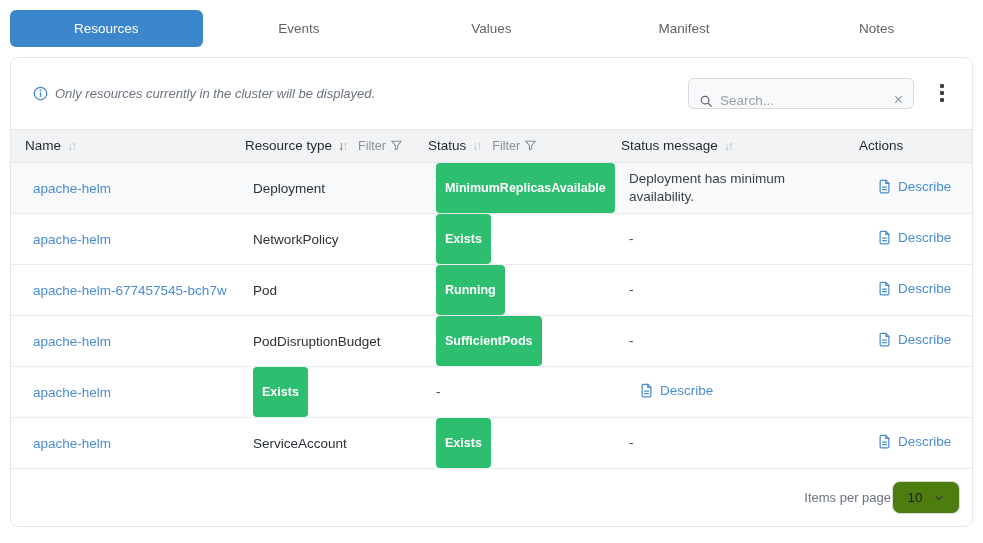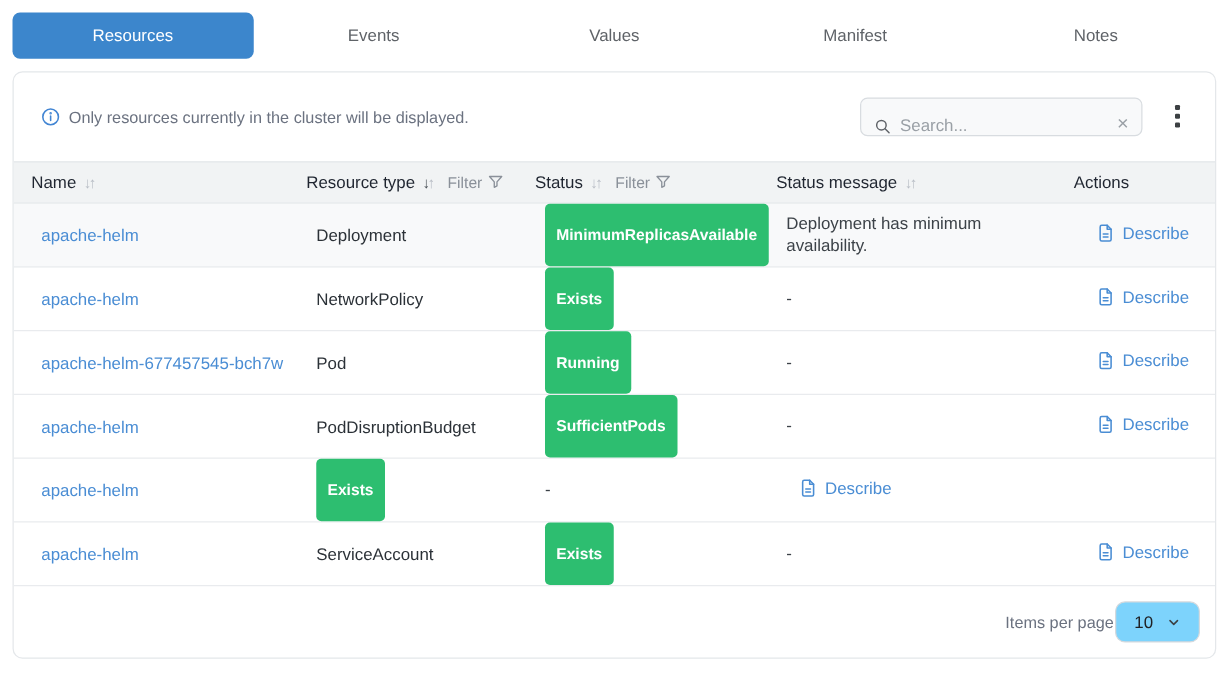--- a/index.html
+++ b/index.html
@@ -22,21 +22,21 @@
   .tab{border:none;background:transparent;color:#5f6368;font-size:13.5px;
     font-family:inherit;cursor:pointer;padding:10px 0;width:100%;}
   .tab.active{background:var(--accent);color:#fff;border-radius:6px;height:37px;
     padding:0;font-weight:400;}
   
   .card{margin:0 10px;border:1px solid var(--border);border-radius:8px;
     background:#fff;height:470px;display:flex;flex-direction:column;overflow:hidden;}
   
   .toolbar{height:72px;display:flex;align-items:center;justify-content:space-between;
     padding:0 22px;}
-  .info{display:flex;align-items:flex-end;gap:7px;color:var(--gray-text);font-size:13px;}
+  .info{display:flex;align-items:flex-end;gap:7px;color:var(--gray-text);font-size:13px;font-style:italic;}
   .toolbar-right{display:flex;align-items:center;gap:20px;}
   .search-box{width:226px;height:31px;border:1px solid #d8dce0;border-radius:6px;
     background:#f8f9fa;display:flex;align-items:flex-end;padding:0 10px;gap:7px;}
   .search-box input{flex:1;border:none;background:transparent;outline:none;
     font-size:13.5px;font-family:inherit;color:#3c4043;min-width:0;}
   .search-box input::placeholder{color:#9aa0a6;}
   .clear-x{color:#9aa0a6;font-size:16px;line-height:1;cursor:pointer;}
   .kebab{display:flex;flex-direction:column;gap:3px;cursor:pointer;padding:4px 6px;}
   .kebab span{width:4px;height:4px;background:#3c4043;border-radius:1px;display:block;}
   
@@ -60,21 +60,21 @@
   .badge{display:inline-block;background:var(--green);color:#fff;font-weight:bold;
     font-size:12.5px;padding:18px 9px;border-radius:4px;}
   .td-msg{color:#3c4248;line-height:1.35;padding-right:42px;}
   .describe{display:inline-flex;align-items:center;gap:6px;color:var(--link);
     text-decoration:none;cursor:pointer;margin-left:10px;}
   
   .tfoot{height:58px;display:flex;align-items:center;justify-content:flex-end;
     gap:1px;padding-right:12px;}
   .tfoot .lbl{color:var(--gray-text);font-size:13px;}
   .select{width:68px;height:33px;border:1px solid #d5d9dd;border-radius:8px;
-    background:#7dd3fc;display:flex;align-items:center;justify-content:center;
+    background:#4d7c0f;display:flex;align-items:center;justify-content:center;
     gap:10px;font-size:13.5px;color:#202124;cursor:pointer;}
 </style>
 </head>
 <body>
 
 <div class="tabbar">
   <div class="tab-cell">
       <button class="tab active">Resources</button>
     </div>
   <div class="tab-cell">

